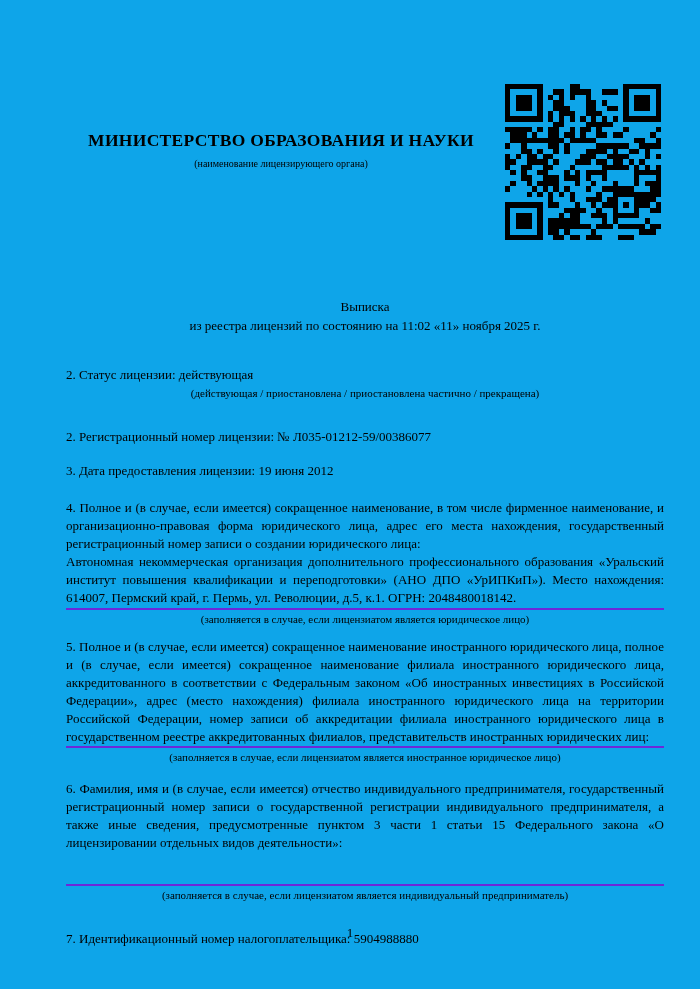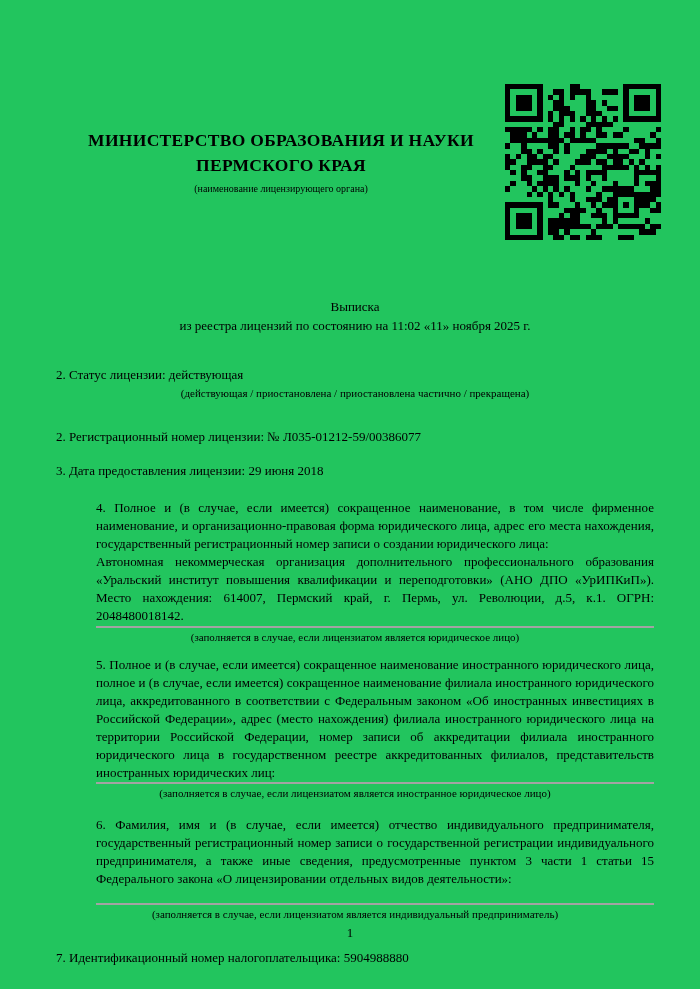--- a/index.html
+++ b/index.html
@@ -4,21 +4,21 @@
 <style>
   html, body {
     margin: 0;
     padding: 0;
     background: #ffffff;
   }
   .page {
     position: relative;
     width: 700px;
     height: 989px;
-    background: #22c55e;
+    background: #0ea5e9;
     color: #000000;
     font-family: "Liberation Serif", serif;
     overflow: hidden;
   }
   .header-text {
     position: absolute;
     left: 66px;
     top: 128px;
     width: 430px;
     text-align: center;
@@ -37,21 +37,21 @@
   .qr {
     position: absolute;
     left: 505px;
     top: 84px;
     width: 156px;
     height: 156px;
   }
   .qr svg { display: block; }
   .content {
     position: absolute;
-    left: 56px;
+    left: 66px;
     top: 297px;
     width: 598px;
     font-size: 13px;
     line-height: 18px;
   }
   .doc-title {
     text-align: center;
     line-height: 19px;
   }
   p.item {
@@ -63,48 +63,46 @@
     padding: 0;
     text-align: justify;
   }
   .caption {
     font-size: 11px;
     line-height: 14px;
     text-align: center;
     margin-top: 2px;
   }
   .underlined {
-    border-bottom: 2px solid #a3a3a3;
-    margin-left: 40px;
+    border-bottom: 2px solid #6d28d9;
   }
   #item-1 { margin-top: 31px; }
   #item-2 { margin-top: 28px; }
   #item-3 { margin-top: 16px; }
   #item-4-block { margin-top: 19px; padding-bottom: 1px; }
   #item-5-block { margin-top: 12px; padding-bottom: 0; }
-  #item-6-block { margin-top: 16px; padding-bottom: 15px; }
+  #item-6-block { margin-top: 16px; padding-bottom: 32px; }
   #item-7 { margin-top: 28px; }
   .page-number {
     position: absolute;
     left: 0;
     top: 925px;
     width: 100%;
     text-align: center;
     font-size: 13px;
   }
 </style>
 </head>
 <body>
 
 <div class="page">
 
   <div class="header-text">
     <div class="ministry-name">
       <div>МИНИСТЕРСТВО ОБРАЗОВАНИЯ И НАУКИ</div>
-      <div>ПЕРМСКОГО КРАЯ</div>
     </div>
     <div class="ministry-caption">(наименование лицензирующего органа)</div>
   </div>
 
   <div class="qr">
       <svg xmlns="http://www.w3.org/2000/svg" viewBox="0 0 29 29" width="156" height="156" shape-rendering="crispEdges" fill="#000000">
         <rect x="0" y="0" width="1" height="1"></rect>
         <rect x="1" y="0" width="1" height="1"></rect>
         <rect x="2" y="0" width="1" height="1"></rect>
         <rect x="3" y="0" width="1" height="1"></rect>
@@ -534,21 +532,21 @@
     <div class="doc-title">
       <div>Выписка</div>
       <div>из реестра лицензий по состоянию на 11:02 «11» ноября 2025 г.</div>
     </div>
 
     <p class="item" id="item-1">2. Статус лицензии: действующая</p>
     <div class="caption">(действующая / приостановлена / приостановлена частично / прекращена)</div>
 
     <p class="item" id="item-2">2. Регистрационный номер лицензии: № Л035-01212-59/00386077</p>
 
-    <p class="item" id="item-3">3. Дата предоставления лицензии: 29 июня 2018</p>
+    <p class="item" id="item-3">3. Дата предоставления лицензии: 19 июня 2012</p>
 
     <div class="underlined" id="item-4-block">
       <p class="just">4. Полное и (в случае, если имеется) сокращенное наименование, в том числе фирменное наименование, и организационно-правовая форма юридического лица, адрес его места нахождения, государственный регистрационный номер записи о создании юридического лица:</p>
       <p class="just">Автономная некоммерческая организация дополнительного профессионального образования «Уральский институт повышения квалификации и переподготовки» (АНО ДПО «УрИПКиП»). Место нахождения: 614007, Пермский край, г. Пермь, ул. Революции, д.5, к.1. ОГРН: 2048480018142.</p>
     </div>
     <div class="caption">(заполняется в случае, если лицензиатом является юридическое лицо)</div>
 
     <div class="underlined" id="item-5-block">
       <p class="just">5. Полное и (в случае, если имеется) сокращенное наименование иностранного юридического лица, полное и (в случае, если имеется) сокращенное наименование филиала иностранного юридического лица, аккредитованного в соответствии с Федеральным законом «Об иностранных инвестициях в Российской Федерации», адрес (место нахождения) филиала иностранного юридического лица на территории Российской Федерации, номер записи об аккредитации филиала иностранного юридического лица в государственном реестре аккредитованных филиалов, представительств иностранных юридических лиц:</p>
       <p class="just"></p>

